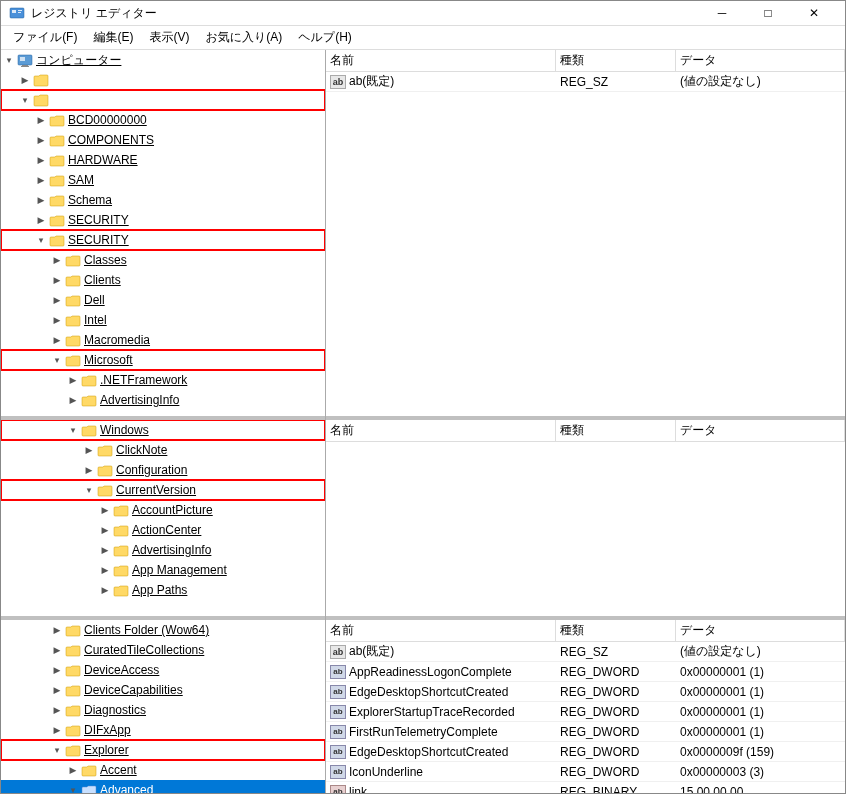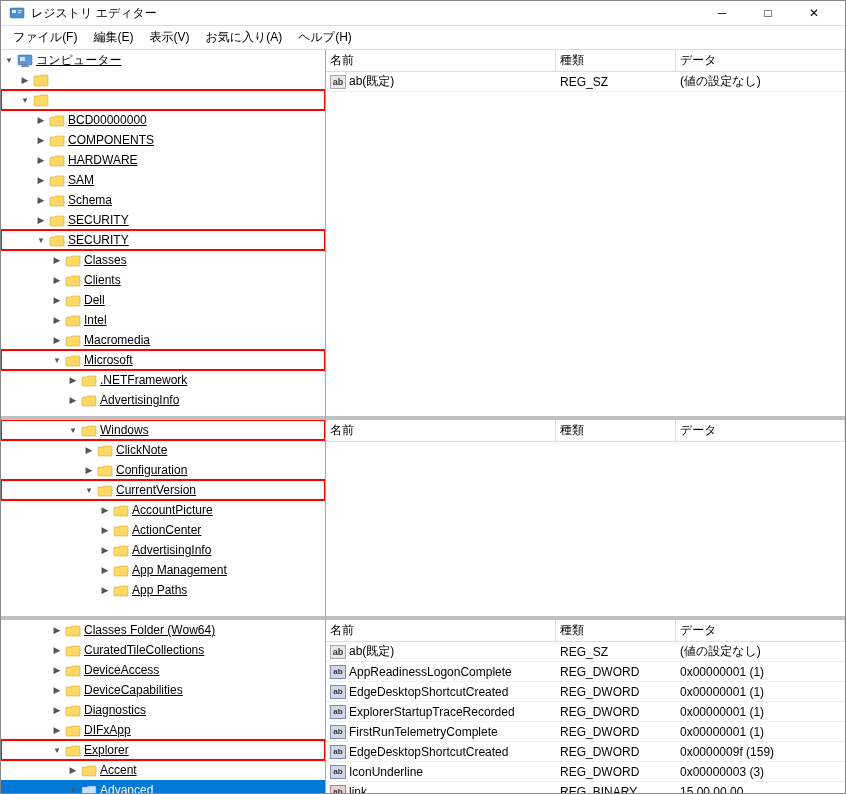--- a/index.html
+++ b/index.html
@@ -569,21 +569,21 @@
         <div class="tree-container" style="height:100%;">
 
           <div class="tree-node">
             <span class="tree-indent"></span>
             <span class="tree-indent"></span>
             <span class="tree-indent"></span>
             <span class="tree-expander">▶</span>
             <svg width="16" height="16" class="folder-icon" viewBox="0 0 16 16">
               <path d="M1 6 Q1 5 2 5 L6 5 L7 4 L14 4 Q15 4 15 5 L15 13 Q15 14 14 14 L2 14 Q1 14 1 13 Z" fill="#ffd966" stroke="#cc9900" stroke-width="0.5"></path>
             </svg>
-            <span class="tree-label">Classes Folder (Wow64)</span>
+            <span class="tree-label">Clients Folder (Wow64)</span>
           </div>
 
           <div class="tree-node">
             <span class="tree-indent"></span>
             <span class="tree-indent"></span>
             <span class="tree-indent"></span>
             <span class="tree-expander">▶</span>
             <svg width="16" height="16" class="folder-icon" viewBox="0 0 16 16">
               <path d="M1 6 Q1 5 2 5 L6 5 L7 4 L14 4 Q15 4 15 5 L15 13 Q15 14 14 14 L2 14 Q1 14 1 13 Z" fill="#ffd966" stroke="#cc9900" stroke-width="0.5"></path>
             </svg>

